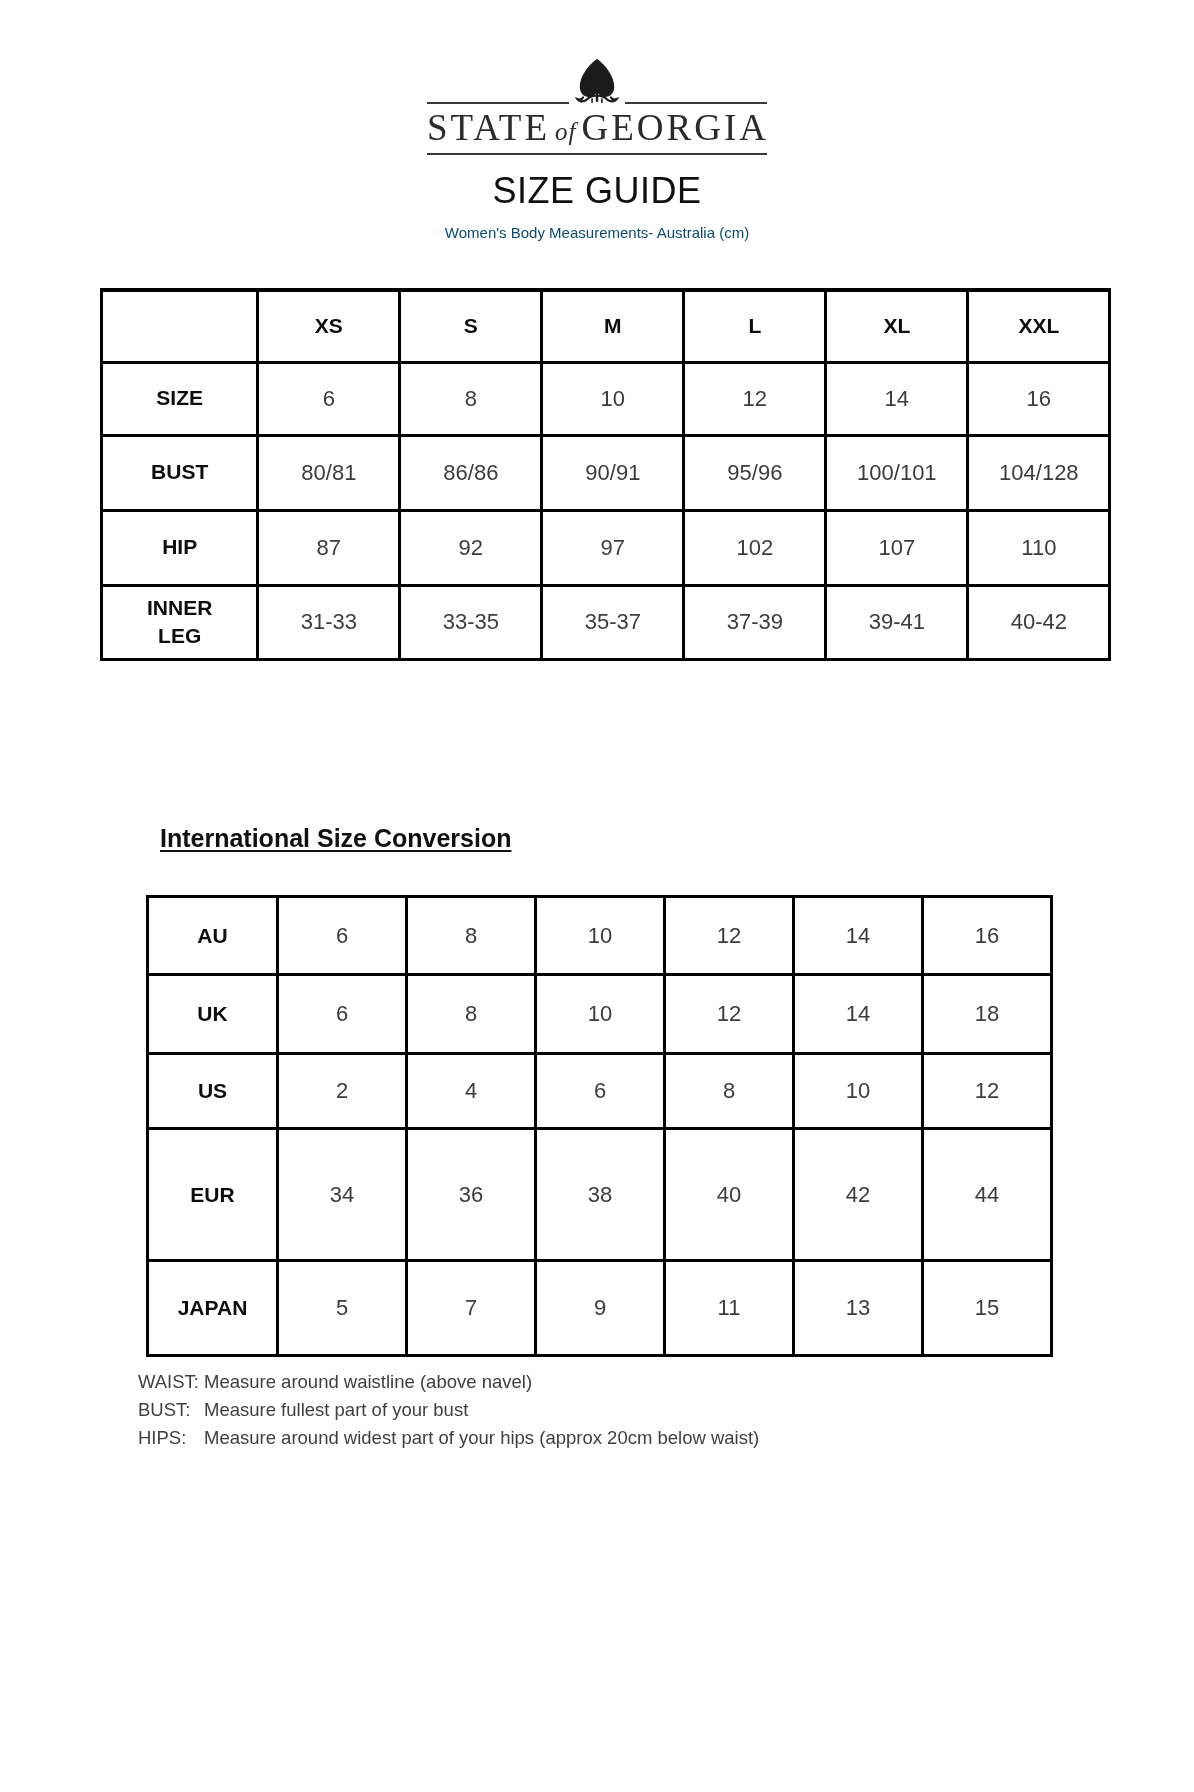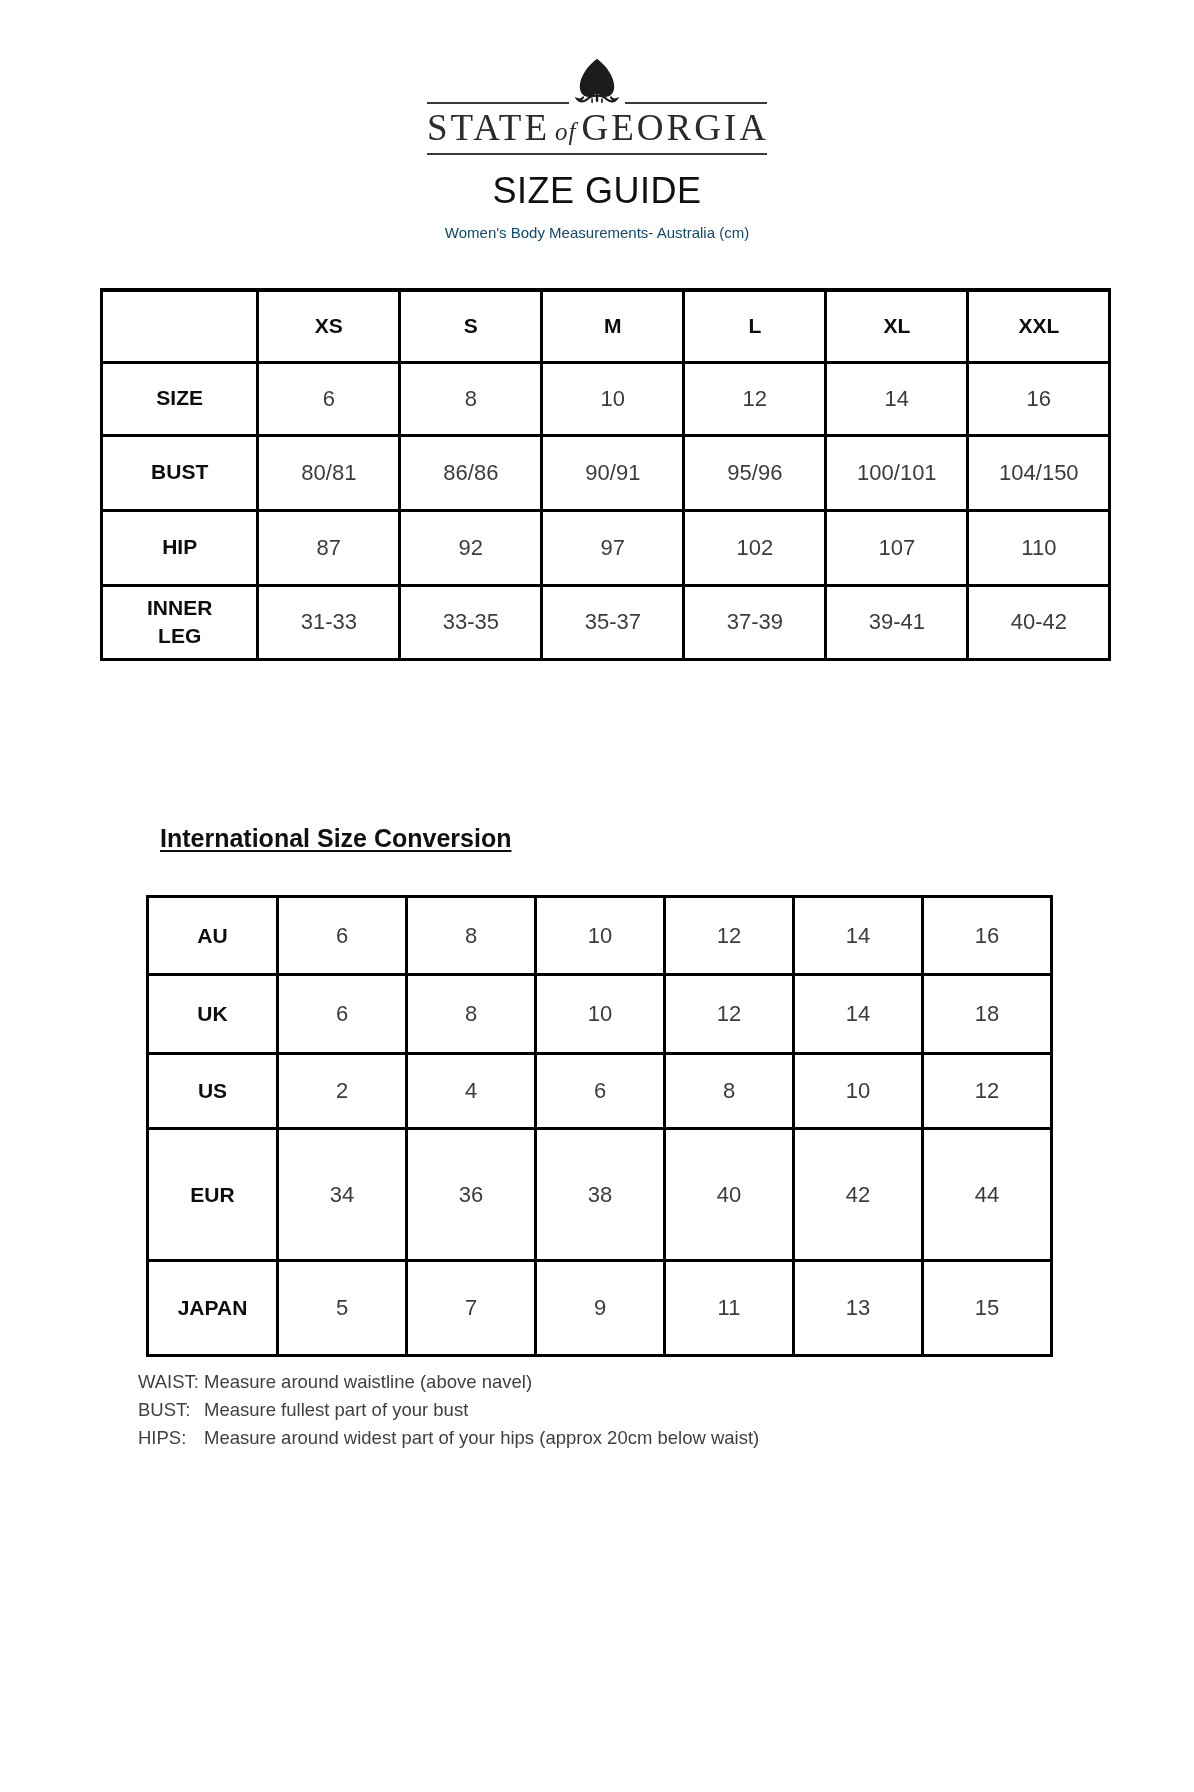--- a/index.html
+++ b/index.html
@@ -147,21 +147,21 @@
         <td>14</td>
         <td>16</td>
       </tr>
       <tr>
         <th>BUST</th>
         <td>80/81</td>
         <td>86/86</td>
         <td>90/91</td>
         <td>95/96</td>
         <td>100/101</td>
-        <td>104/150</td>
+        <td>104/128</td>
       </tr>
       <tr>
         <th>HIP</th>
         <td>87</td>
         <td>92</td>
         <td>97</td>
         <td>102</td>
         <td>107</td>
         <td>110</td>
       </tr>

